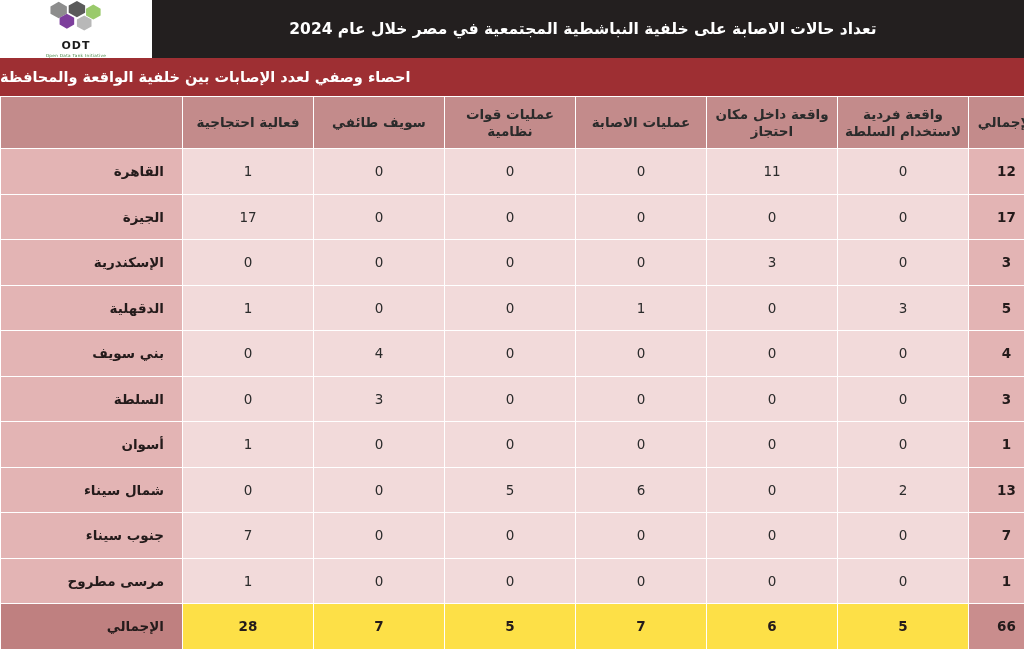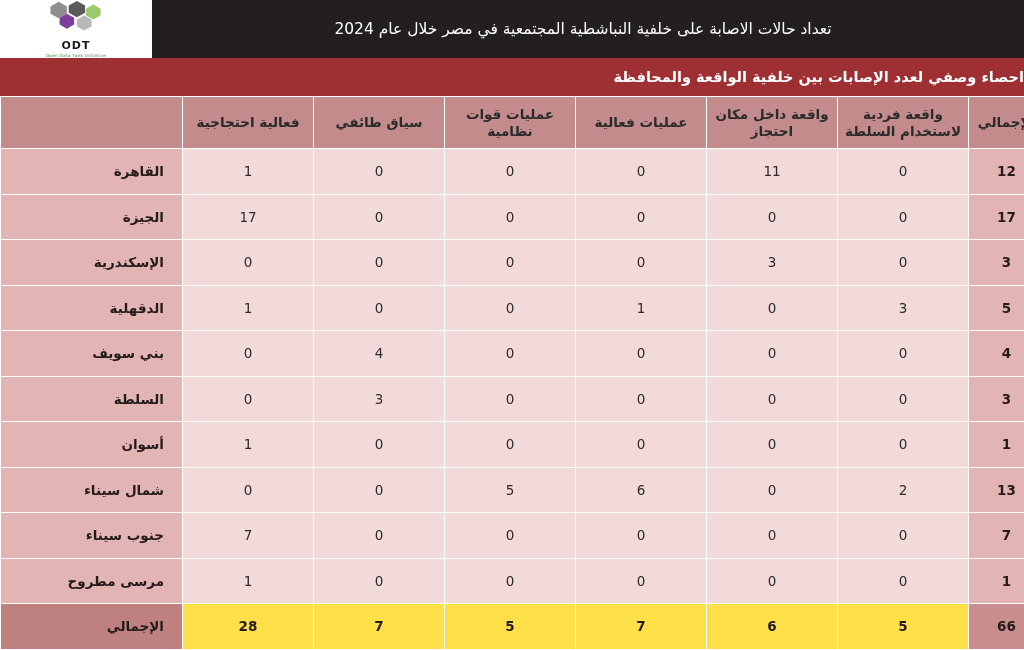--- a/index.html
+++ b/index.html
@@ -51,34 +51,34 @@
     color: #3b7f3b;
     letter-spacing: .3px;
     margin-top: 2px;
     white-space: nowrap;
   }
   .top-title {
     width: 100%;
     text-align: center;
     color: #ffffff;
     font-size: 15.5px;
-    font-weight: normal;
+    font-weight: bold;
     direction: rtl;
     padding-left: 152px;
     padding-right: 10px;
     line-height: 1.2;
   }
 
   
   .subband {
     height: 38px;
     background: #9e2f33;
     display: flex;
     align-items: center;
-    justify-content: flex-end;
+    justify-content: flex-start;
   }
   .sub-title {
     color: #ffffff;
     font-size: 14.5px;
     font-weight: bold;
     direction: rtl;
   }
 
   
   table.stats {
@@ -174,23 +174,23 @@
       <col class="c-data">
       <col class="c-data">
       <col class="c-data">
       <col class="c-gov">
     </colgroup>
     <thead>
       <tr>
         <th>الإجمالي</th>
         <th>واقعة فردية لاستخدام السلطة</th>
         <th>واقعة داخل مكان احتجاز</th>
-        <th>عمليات فعالية</th>
+        <th>عمليات الاصابة</th>
         <th>عمليات قوات نظامية</th>
-        <th>سياق طائفي</th>
+        <th>سويف طائفي</th>
         <th>فعالية احتجاجية</th>
         <th class="gov-head"></th>
       </tr>
     </thead>
     <tbody>
 
       <tr>
         <td class="total-col">12</td>
         <td>0</td>
         <td>11</td>

